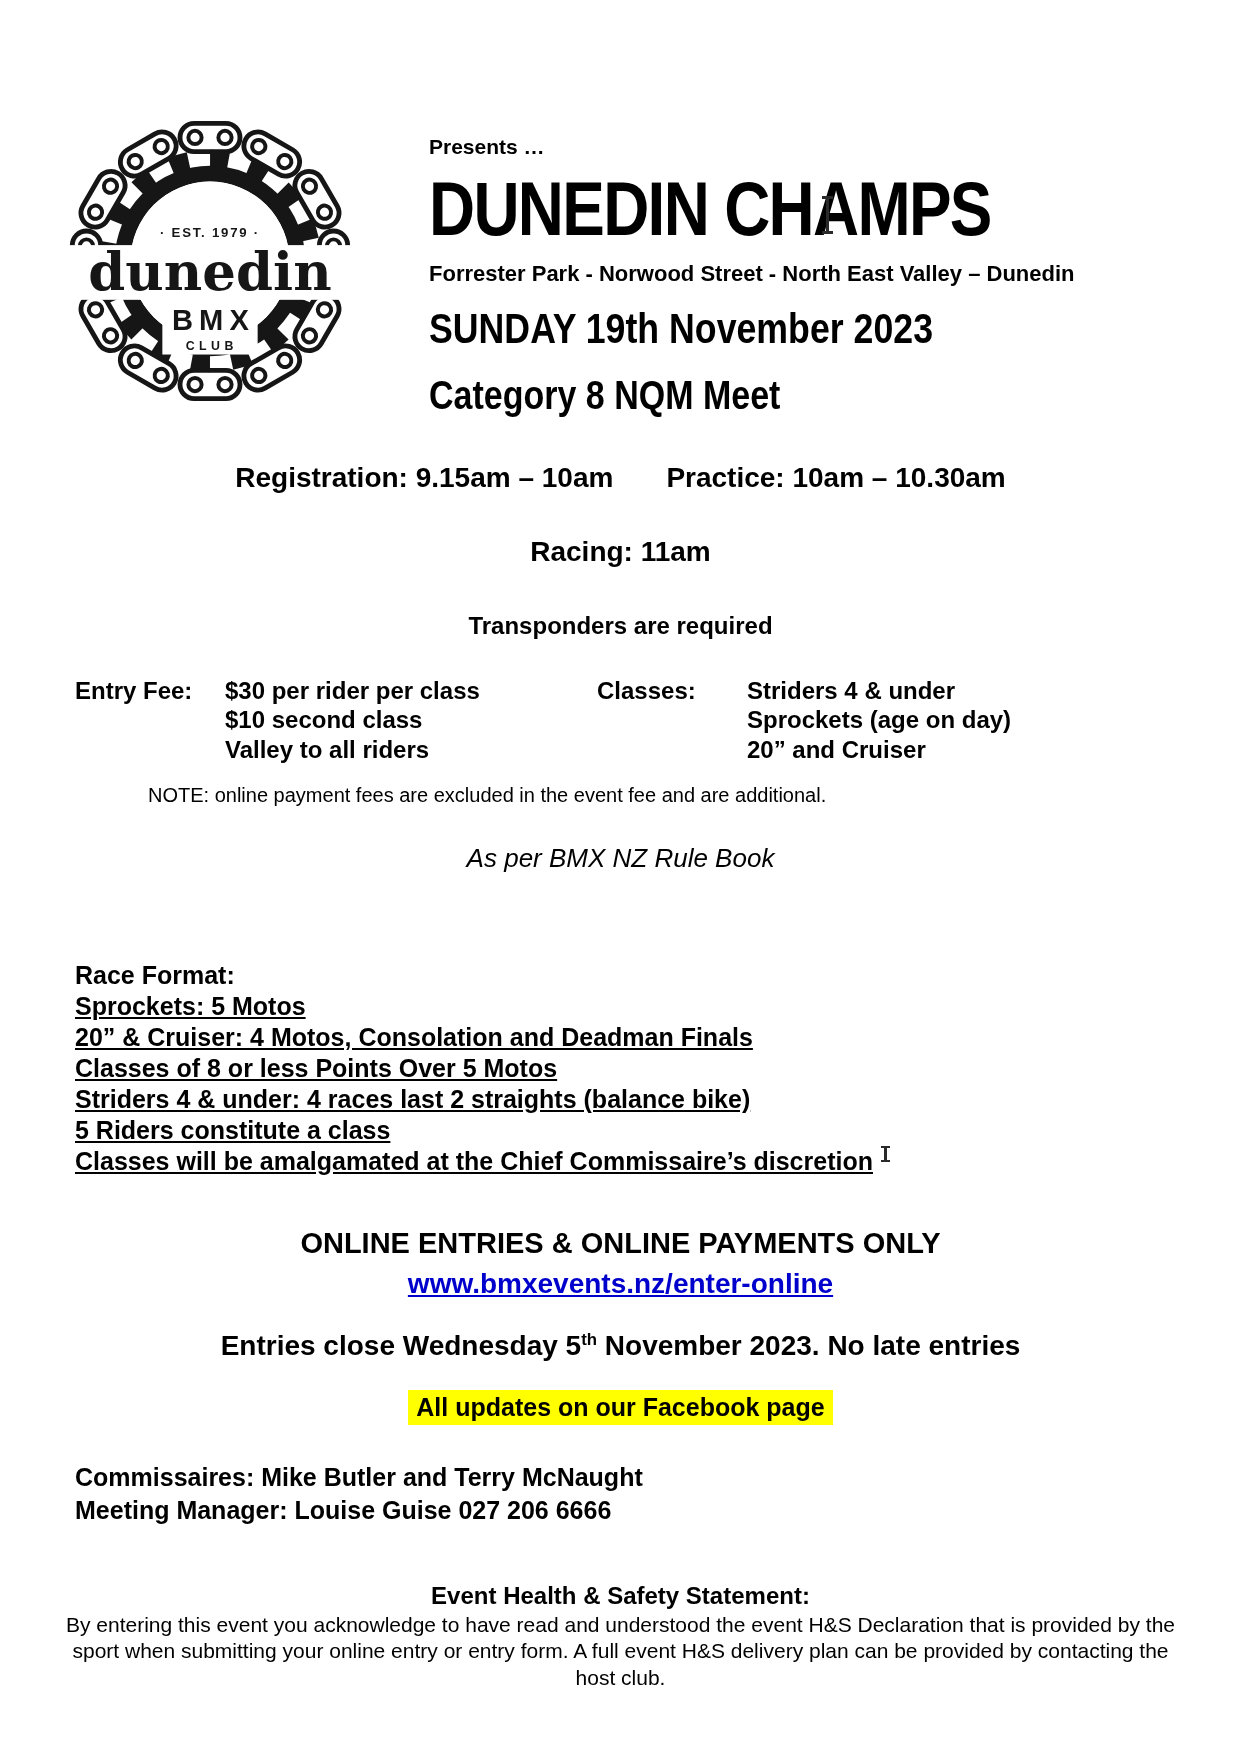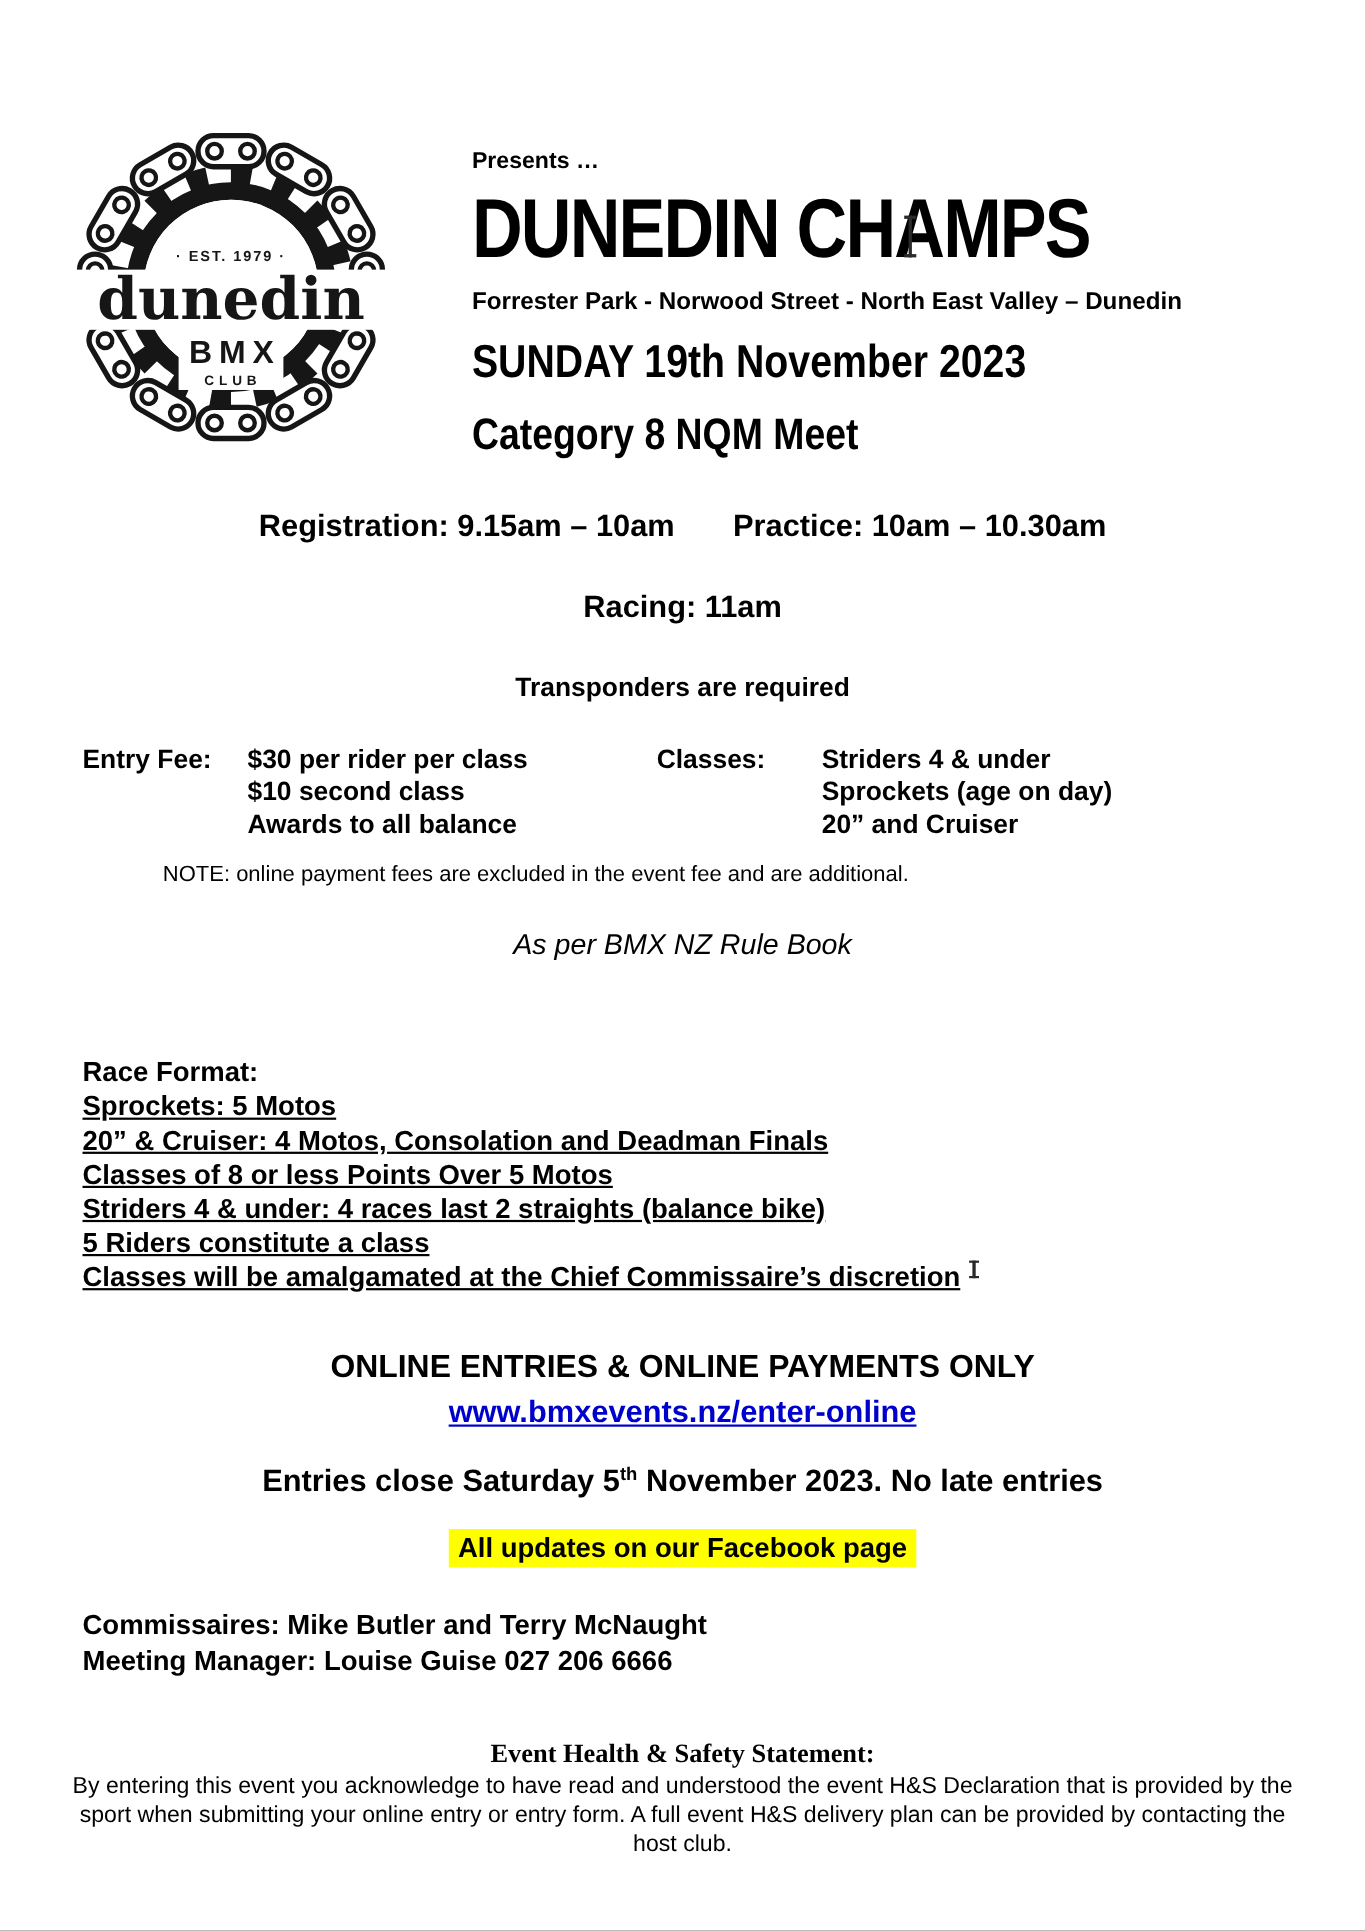--- a/index.html
+++ b/index.html
@@ -66,21 +66,21 @@
   .close-line { margin-top:30px; text-align:center; font-size:28px; font-weight:bold; }
   .close-line sup { font-size:60%; }
   .fb-line { margin-top:28px; text-align:center; }
   .fb-highlight { display:inline-block; background:var(--highlight,#ffff00);
                   font-size:25px; font-weight:bold; padding:3px 8px; }
 
   
   .officials { margin-top:36px; padding-left:75px; font-size:25px; font-weight:bold; line-height:1.3; }
 
   
-  .hs-heading { margin-top:56px; text-align:center; font-size:24px; font-weight:bold;font-family:Liberation Serif, serif; }
+  .hs-heading { margin-top:56px; text-align:center; font-size:24px; font-weight:bold; }
   .hs-body { margin:2px auto 0; width:1130px; text-align:center; font-size:21px; line-height:1.25; }
 
   
   .ibeam { position:absolute; width:3px; background:#2a2a2a; }
   .ibeam::before, .ibeam::after {
     content:""; position:absolute; left:-4px; width:11px; height:3px; background:#2a2a2a;
   }
   .ibeam::before { top:0; } .ibeam::after { bottom:0; }
   .ibeam-title { left:826px; top:196px; height:38px; }
   .ibeam-only { left:884px; top:1146px; height:16px; }
@@ -146,21 +146,21 @@
     <span>Practice: 10am – 10.30am</span>
   </div>
   <div class="racing">Racing: 11am</div>
   <div class="transponders">Transponders are required</div>
 
   <div class="entry-grid">
     <div>Entry Fee:</div>
     <div class="col">
       <div>$30 per rider per class</div>
       <div>$10 second class</div>
-      <div>Awards to all balance</div>
+      <div>Valley to all riders</div>
     </div>
     <div>Classes:</div>
     <div class="col">
       <div>Striders 4 &amp; under</div>
       <div>Sprockets (age on day)</div>
       <div>20” and Cruiser</div>
     </div>
   </div>
   <div class="note">NOTE: online payment fees are excluded in the event fee and are additional.</div>
   <div class="rulebook">As per BMX NZ Rule Book</div>
@@ -174,21 +174,21 @@
       <div>Striders 4 &amp; under: 4 races last 2 straights (balance bike)</div>
       <div>5 Riders constitute a class</div>
       <div>Classes will be amalgamated at the Chief Commissaire’s discretion</div>
     </div>
   </div>
 
   <div class="online-heading">ONLINE ENTRIES &amp; ONLINE PAYMENTS ONLY</div>
   <div class="link-line">
     <a href="#">www.bmxevents.nz/enter-online</a>
   </div>
-  <div class="close-line"><span>Entries close Saturday 5</span><sup>th</sup><span> November 2023. No late entries</span></div>
+  <div class="close-line"><span>Entries close Wednesday 5</span><sup>th</sup><span> November 2023. No late entries</span></div>
   <div class="fb-line">
     <span class="fb-highlight">All updates on our Facebook page</span>
   </div>
 
   <div class="officials">
     <div>Commissaires: Mike Butler and Terry McNaught</div>
     <div>Meeting Manager: Louise Guise 027 206 6666</div>
   </div>
 
   <div class="hs-heading">Event Health &amp; Safety Statement:</div>

